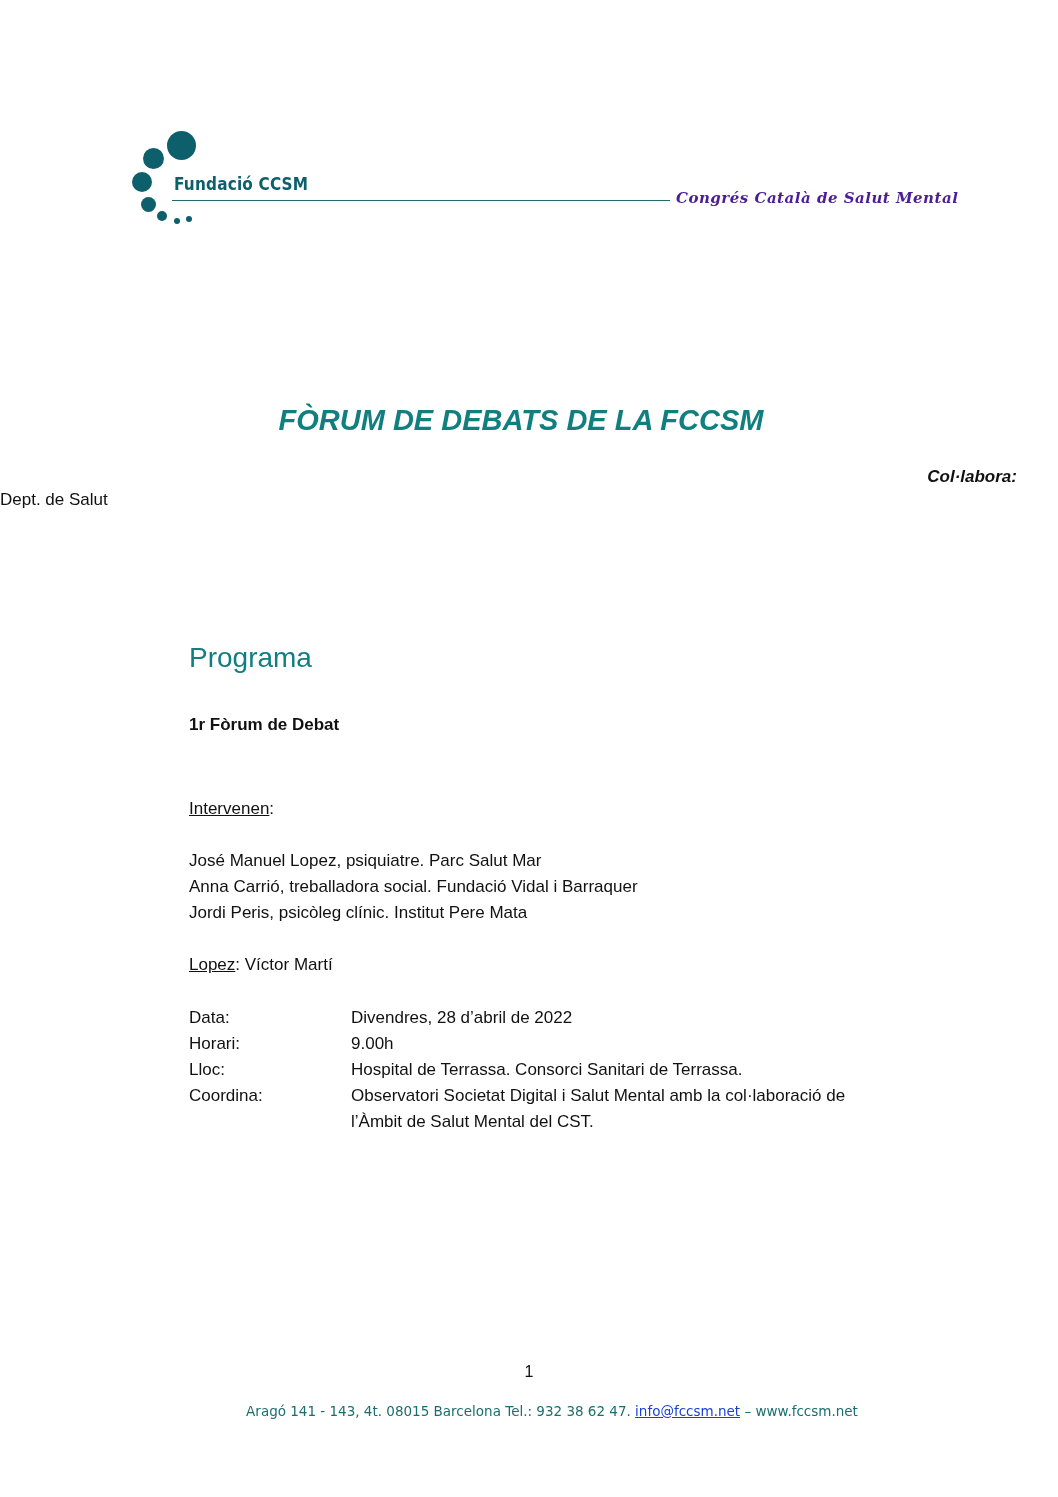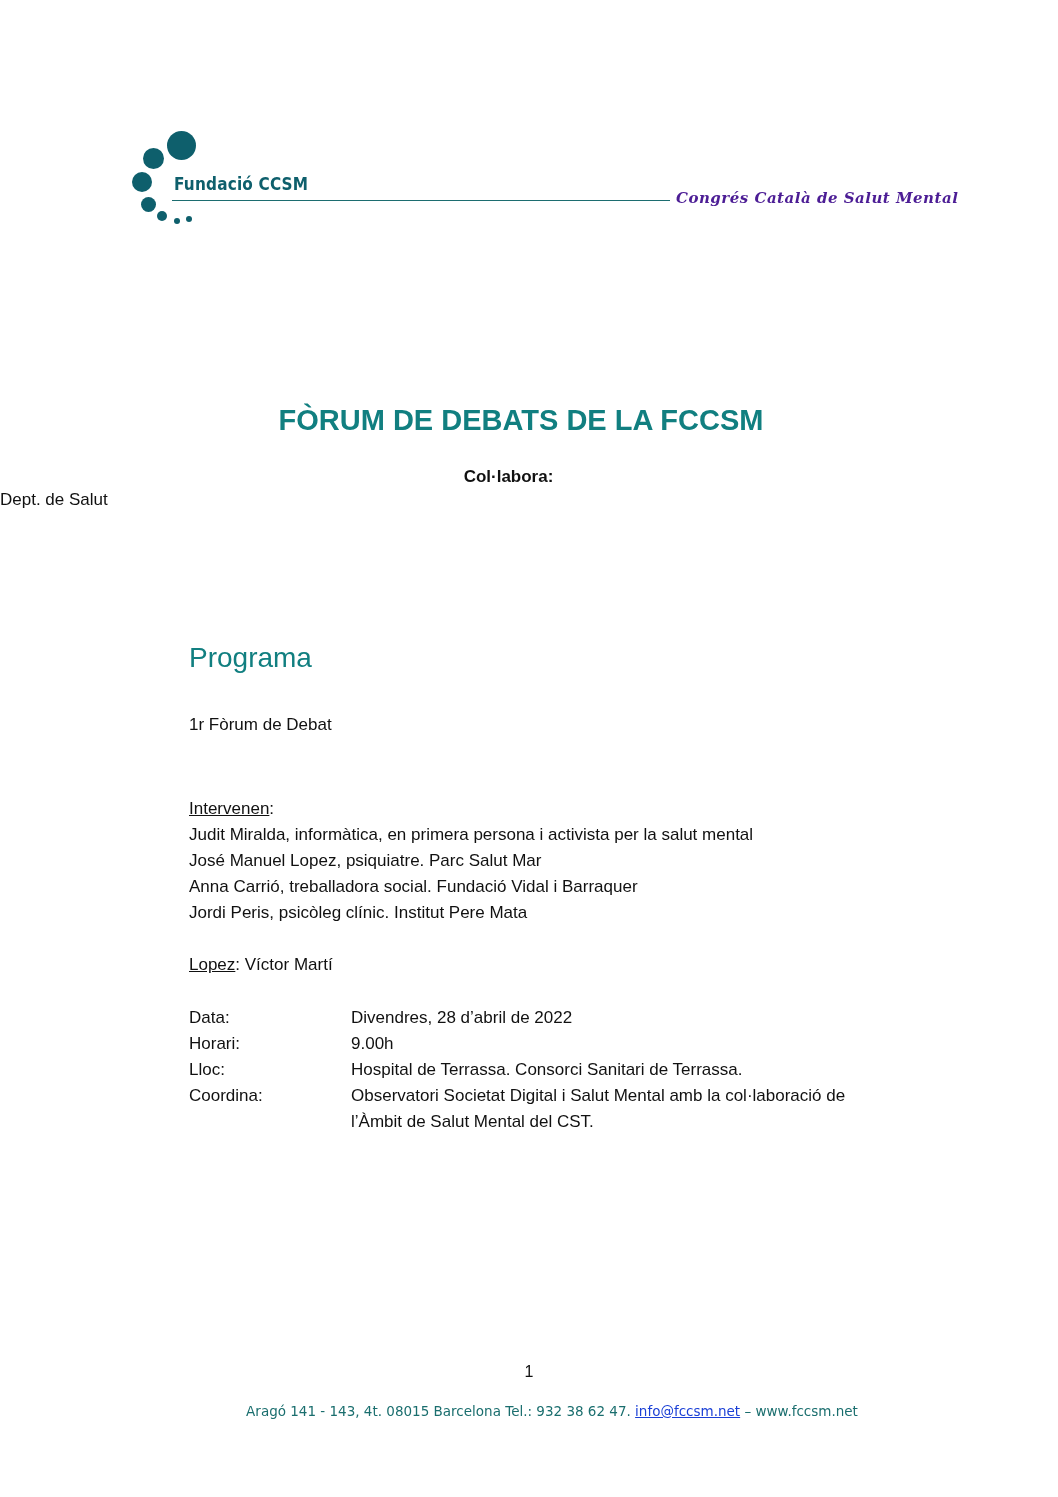--- a/index.html
+++ b/index.html
@@ -53,27 +53,29 @@
     
     .main-title {
       position: absolute;
       left: 0; width: 1042px;
       top: 404px;
       text-align: center;
       font-family: "Liberation Sans", sans-serif;
       font-weight: bold;
       font-size: 29px;
       color: #117f80;
+      font-style: italic;
     }
     .collab-label {
       position: absolute;
       left: 0; width: 1017px;
       top: 467px;
-      text-align: center;
+      text-align: right;
       font-weight: bold;
+      font-style: italic;
       font-size: 17px;
     }
     .collab-value {
       position: absolute;
       left: 0; width: 1058px;
       top: 490px;
       font-size: 17px;
     }
     .section-heading {
       position: absolute;
@@ -83,21 +85,21 @@
       color: #117f80;
     }
     .body-text {
       position: absolute;
       left: 189px;
       font-size: 17px;
       line-height: 26px;
       white-space: nowrap;
     }
     .u { text-decoration: underline; }
-    .bold { font-weight: normal; text-align: right; }
+    .bold { font-weight: bold; text-align: right; }
     .info-row { position: absolute; left: 189px; font-size: 17px; white-space: nowrap; }
     .info-label { position: absolute; left: 0; }
     .info-value { position: absolute; left: 162px; }
     .page-number {
       position: absolute;
       left: 0; width: 1058px;
       top: 1363px;
       text-align: center;
       font-size: 16px;
     }
@@ -133,21 +135,20 @@
 
   <div class="main-title">FÒRUM DE DEBATS DE LA FCCSM</div>
   <div class="collab-label">Col·labora:</div>
   <div class="collab-value">Dept. de Salut</div>
 
   <div class="section-heading">Programa</div>
 
   <div class="body-text bold" style="top:712px;">1r Fòrum de Debat</div>
 
   <div class="body-text" style="top:796px;"><span class="u">Intervenen</span><span>:</span></div>
-  <div class="body-text" style="top:822px;">Judit Miralda, informàtica, en primera persona i activista per la salut mental</div>
   <div class="body-text" style="top:848px;">José Manuel Lopez, psiquiatre. Parc Salut Mar</div>
   <div class="body-text" style="top:874px;">Anna Carrió, treballadora social. Fundació Vidal i Barraquer</div>
   <div class="body-text" style="top:900px;">Jordi Peris, psicòleg clínic. Institut Pere Mata</div>
 
   <div class="body-text" style="top:952px;"><span class="u">Lopez</span><span>: </span><span>Víctor Martí</span></div>
 
   <div class="info-row" style="top:1008px;">
     <span class="info-label">Data:</span>
     <span class="info-value">Divendres, 28 d’abril de 2022</span>
   </div>

